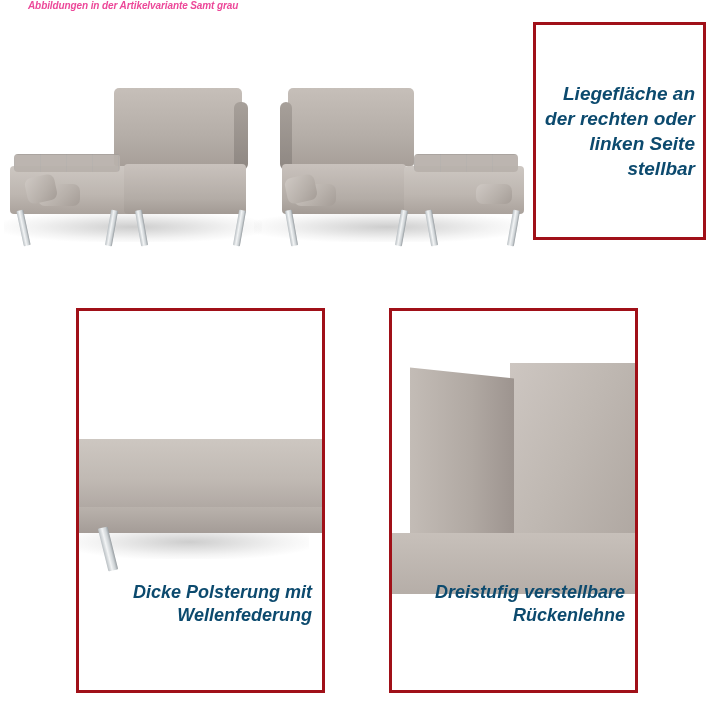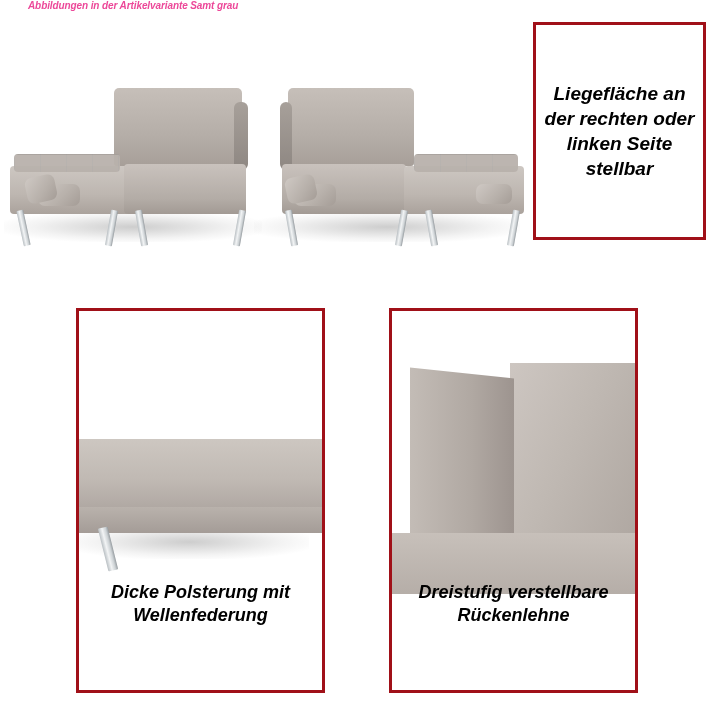--- a/index.html
+++ b/index.html
@@ -39,22 +39,22 @@
   .callout {
     position: absolute;
     border: 3px solid #a01018;
     background: #ffffff;
     box-sizing: border-box;
   }
   .callout-text {
     font-size: 18px;
     font-weight: bold;
     font-style: italic;
-    color: #000000;
-    text-align: center;
+    color: #0c4a6e;
+    text-align: right;
     line-height: 1.32;
   }
 
   
   #callout-top-right {
     left: 533px;
     top: 22px;
     width: 173px;
     height: 218px;
     display: flex;

